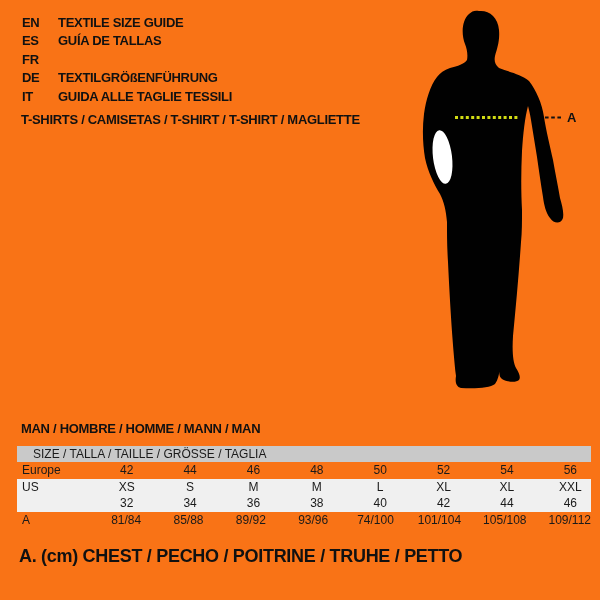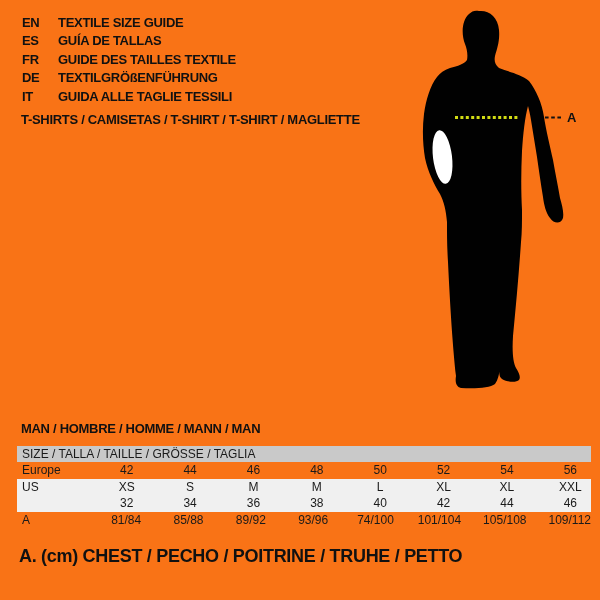--- a/index.html
+++ b/index.html
@@ -21,21 +21,21 @@
   
   .figure-wrap{position:absolute;left:395px;top:0;width:205px;height:410px;}
   .figure-wrap svg{display:block;width:205px;height:410px;}
   .measure-a{font-family:"Liberation Sans",sans-serif;font-size:13px;font-weight:700;fill:#111;}
 
   
   .gender{position:absolute;left:21px;top:421px;font-weight:700;font-size:13px;letter-spacing:-0.3px;}
 
   
   .size-table{position:absolute;left:17px;top:446px;width:574px;font-size:12px;color:#1a1a1a;}
-  .thead{height:16px;line-height:16px;background:#c9c9c9;padding-left:5px;}
+  .thead{height:16px;line-height:16px;background:#c9c9c9;padding-left:16px;}
   .trow{display:flex;height:16.5px;line-height:16.5px;align-items:center;gap:22px;}
   .trow.stripe{background:#f0f0f0;}
   .tlabel{width:62px;padding-left:5px;flex:0 0 62px;}
   .tcell{flex:1;text-align:center;}
 
   
   .footnote{position:absolute;left:19px;top:546px;font-weight:700;font-size:18px;letter-spacing:-0.3px;}
 </style>
 </head>
 <body>
@@ -46,21 +46,20 @@
     <div class="lang-row">
       <span class="lang-code">EN</span>
       <span class="lang-label">TEXTILE SIZE GUIDE</span>
     </div>
     <div class="lang-row">
       <span class="lang-code">ES</span>
       <span class="lang-label">GUÍA DE TALLAS</span>
     </div>
     <div class="lang-row">
       <span class="lang-code">FR</span>
-      <span class="lang-label">GUIDE DES TAILLES TEXTILE</span>
     </div>
     <div class="lang-row">
       <span class="lang-code">DE</span>
       <span class="lang-label">TEXTILGRÖßENFÜHRUNG</span>
     </div>
     <div class="lang-row">
       <span class="lang-code">IT</span>
       <span class="lang-label">GUIDA ALLE TAGLIE TESSILI</span>
     </div>
   </div>

